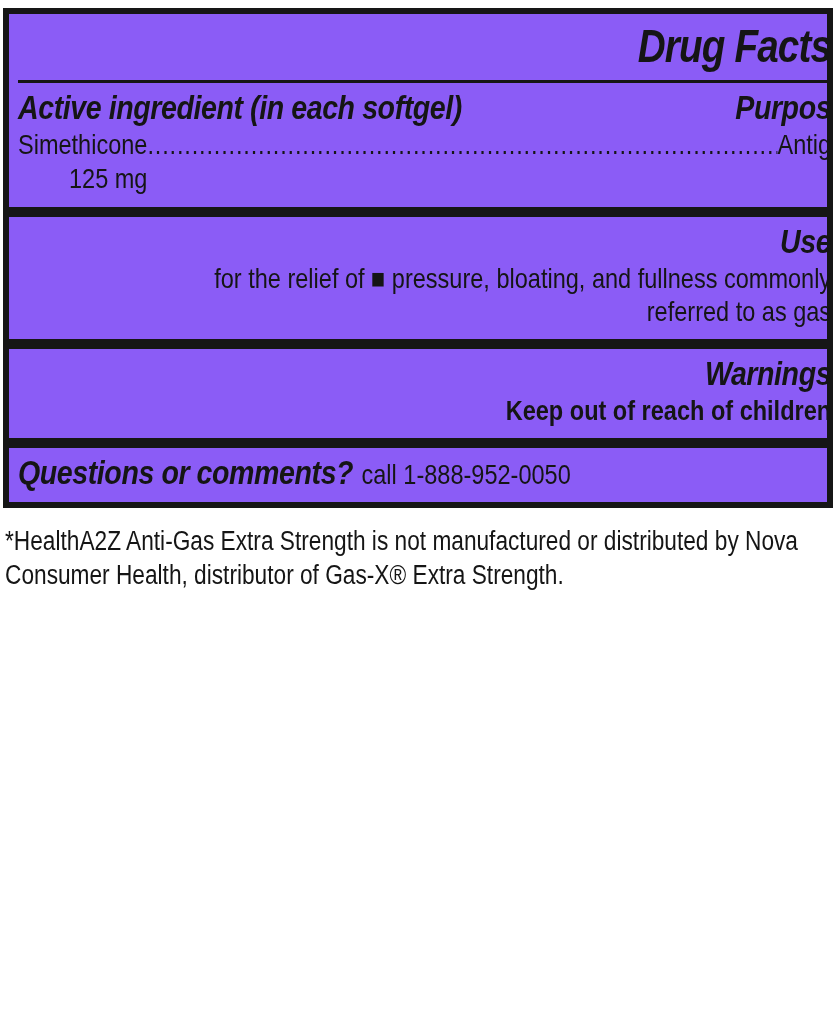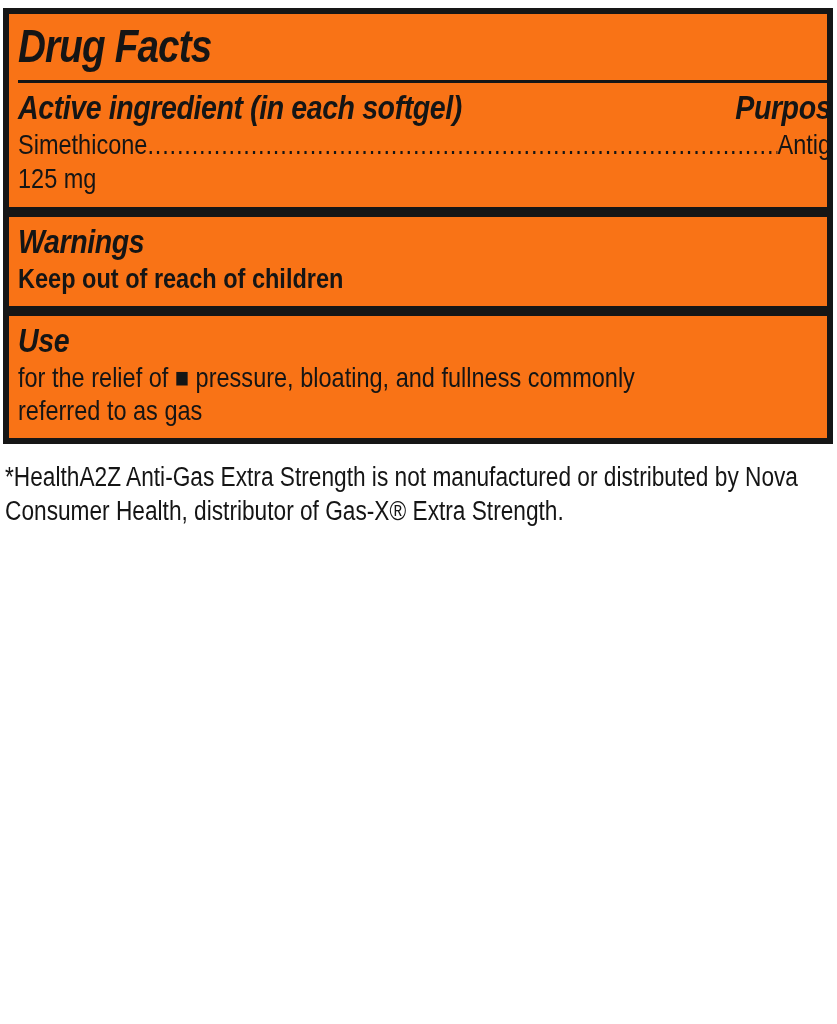--- a/index.html
+++ b/index.html
@@ -6,21 +6,21 @@
   body{
     width:837px;height:1024px;overflow:hidden;position:relative;
     background:#ffffff;color:#151515;
     font-family:"Liberation Sans","DejaVu Sans",sans-serif;
   }
   
   .cx{width:121%;transform:scaleX(0.84);transform-origin:0 0;}
 
   .panel{
     margin:8px 0 0 3px;width:830px;box-sizing:border-box;
-    border:6px solid #161616;background:#f97316;
+    border:6px solid #161616;background:#8b5cf6;text-align:right;
   }
   .sec{border-top:10px solid #161616;padding:5px 9px 11px 9px;}
   .sec.first{border-top:0;padding-top:9px;}
 
   .dftitle{
     font-style:italic;font-weight:bold;font-size:46px;line-height:1.04;
     margin:0;letter-spacing:-1px;
   }
   .thinrule{border:0;border-top:3px solid #161616;margin:9px 0 5px 0;}
 
@@ -62,35 +62,43 @@
       <div class="ingrow">
         <span>Simethicone 125 mg</span>
         <span class="dots">....................................................................................................................................................</span>
         <span>Antig</span>
       </div>
     </div>
   </section>
 
   <section class="sec">
     <div class="cx">
-      <h2 class="h2">Warnings</h2>
-      <p class="body bold">Keep out of reach of children</p>
-    </div>
-  </section>
-
-  <section class="sec">
-    <div class="cx">
       <h2 class="h2">Use</h2>
       <p class="body">for the relief of ■ pressure, bloating, and fullness commonly
 referred to as gas</p>
     </div>
   </section>
 
+  <section class="sec">
+    <div class="cx">
+      <h2 class="h2">Warnings</h2>
+      <p class="body bold">Keep out of reach of children</p>
+    </div>
+  </section>
 
 
 
+
+  <section class="sec">
+    <div class="cx">
+      <div class="qrow">
+        <h2 class="h2">Questions or comments?</h2>
+        <span class="qcall">call 1-888-952-0050</span>
+      </div>
+    </div>
+  </section>
 
 </div>
 
 <div class="cx" style="margin-left:0;">
   <p class="footnote">*HealthA2Z Anti-Gas Extra Strength is not manufactured or distributed by Nova
 Consumer Health, distributor of Gas-X® Extra Strength.</p>
 </div>
 
 </body></html>

